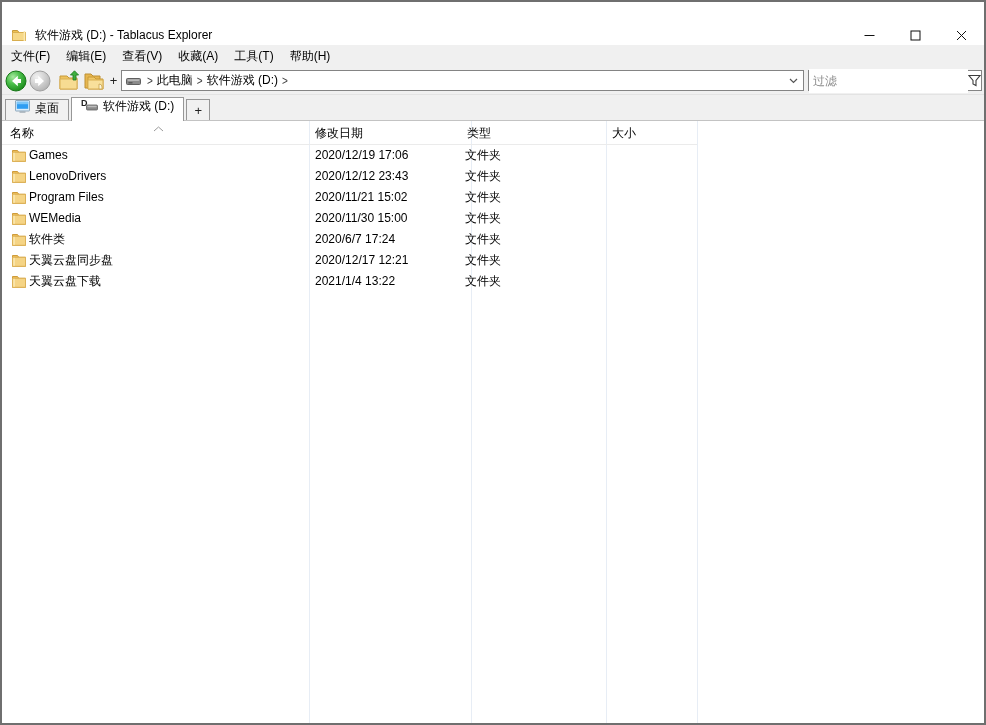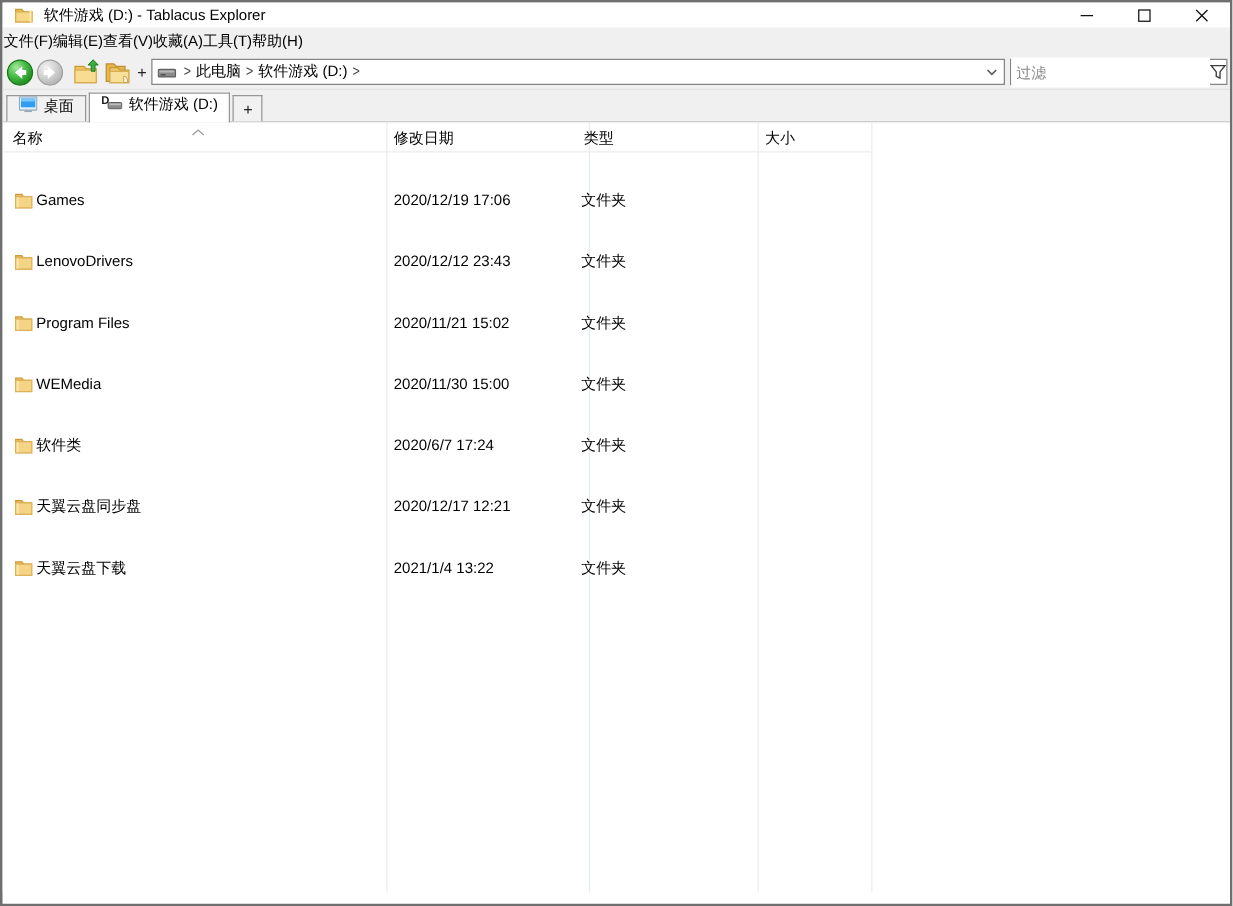--- a/index.html
+++ b/index.html
@@ -2,30 +2,30 @@
 <html><head>
 <meta charset="utf-8">
 <style>
   * { box-sizing: border-box; margin: 0; padding: 0; }
   body { background:#cccccc; font-family:"Liberation Sans","DejaVu Sans",sans-serif; }
   .window {
     position:relative; width:986px; height:725px; background:#ffffff;
     border:2px solid #6f6f6f; overflow:hidden; font-size:12px; color:#000;
   }
   
-  .titlebar { height:20px; background:#fff; display:flex; align-items:center; }
+  .titlebar { height:20px; background:#fff; display:flex; align-items:center;margin-top:23px; }
   .app-icon { margin-left:9px; display:flex; }
   .title-text { margin-left:8px; font-size:12px; white-space:nowrap; }
   .win-controls { margin-left:auto; display:flex; height:100%; }
   .win-btn { width:46px; height:100%; display:flex; align-items:center; justify-content:center;
              font-size:10px; color:#111; cursor:default; }
   .win-btn svg { display:block; }
   
   .menubar { height:22px; background:#f0f0f0; display:flex; align-items:center; padding-left:1px; }
-  .menu-item { padding:3px 0; white-space:nowrap; }
+  .menu-item { padding:3px 8px; white-space:nowrap; }
   
   .toolbar { height:28px; background:#f0f0f0; display:flex; align-items:center; padding:0 2px 0 2px; border-bottom:1px solid #e3e3e3; }
   .nav-btn { width:24px; height:24px; display:flex; align-items:center; justify-content:center; }
   .tool-plus { width:13px; text-align:center; font-size:13px; color:#222; margin:0 1px; }
   .addressbar { flex:1; height:21px; background:#fff; border:1px solid #848484; display:flex; align-items:center; padding-left:4px; margin-right:4px; position:relative; }
   .crumb-sep { color:#444; font-size:10px; margin:0 4px; transform:scaleY(1.2); display:inline-block; }
   .crumb { white-space:nowrap;text-align:right; }
   .addr-chevron { position:absolute; right:2px; top:0; width:16px; height:100%; display:flex; align-items:center; justify-content:center; }
   .filterbox { width:174px; height:21px; background:#fff; border:1px solid #848484; display:flex; align-items:center; position:relative; }
   .filterbox input { border:none; outline:none; flex:1; height:24px; font:12px "Liberation Sans","DejaVu Sans",sans-serif; padding-left:4px; color:#000; }
@@ -40,21 +40,21 @@
   .tab-plus { height:21px; width:24px; display:flex; align-items:center; justify-content:center;
               border:1px solid #979797; border-bottom:none; background:#f1f1f1; font-size:13px; color:#222; }
   
   .content { position:relative; height:616px; background:#fff; }
   .vsep { position:absolute; top:0; bottom:0; width:1px; background:#e7edf5; }
   .hdr-underline { position:absolute; top:23px; left:0; width:695px; height:1px; background:#ebebeb; }
   .list-header { position:absolute; top:0; left:0; right:0; height:23px;text-align:right; }
   .col-hdr { position:absolute; top:4px; white-space:nowrap; color:#000; }
   .sort-caret { position:absolute; top:0px; left:150px; }
   .rows { position:absolute; top:24px; left:0; right:0; }
-  .row { position:relative; height:21px;margin-top:28px; }
+  .row { position:relative; height:21px; }
   .row .cell { position:absolute; top:0; line-height:21px; white-space:nowrap; }
   .cell.c-name { left:27px; }
   .cell.c-date { left:313px; }
   .cell.c-type { left:463px; }
   .row .ficon { position:absolute; left:10px; top:3px; }
 </style>
 </head>
 <body>
 
 <div class="window">

